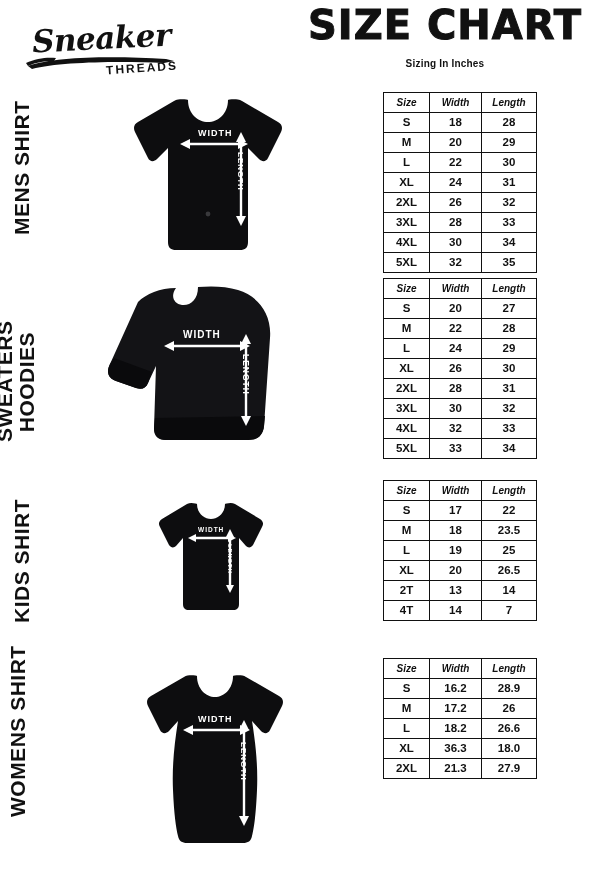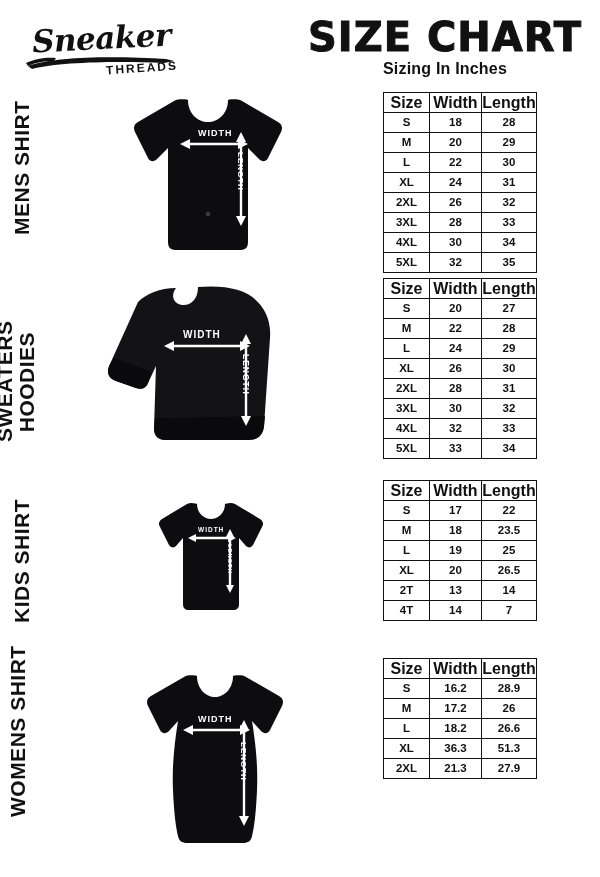--- a/index.html
+++ b/index.html
@@ -44,39 +44,39 @@
     font-family: "Liberation Sans", sans-serif;
     font-weight: bold;
     font-size: 12px;
     letter-spacing: 2px;
     color: #111;
     transform: rotate(-4deg);
   }
 
   .title-block {
     position: absolute;
-    left: 300px; top: 16px;
+    left: 300px; top: 4px;
     width: 290px;
     text-align: center;
   }
   .size-chart-title {
     font-family: "DejaVu Sans", sans-serif;
     font-weight: bold;
     font-size: 40px;
     letter-spacing: 1px;
     color: #111;
     line-height: 1.05;
     -webkit-text-stroke: 1px #111;
   }
   .sizing-sub {
     font-family: "Liberation Sans", sans-serif;
     font-weight: bold;
-    font-size: 16px;
-    color: #111;
-    margin-top: 2px;
+    font-size: 10px;
+    color: #111;
+    margin-top: 12px;
     letter-spacing: 0.2px;
   }
 
   
   .section {
     position: absolute;
     left: 0;
     width: 600px;
   }
   .sec-label {
@@ -109,21 +109,22 @@
     border: 1px solid #111;
     text-align: center;
     font-size: 11.5px;
     color: #111;
     padding: 0;
     height: 19px;
     line-height: 19px;
   }
   .sizetable th {
     font-weight: bold;
-    font-size: 16px;
+    font-size: 10px;
+    font-style: italic;
   }
   .sizetable td { font-weight: bold; }
   .col-size { width: 46px; }
   .col-w { width: 52px; }
   .col-l { width: 55px; }
 
   
   .shirt-body { fill: #0d0d0f; }
   .shirt-body2 { fill: #131316; }
   .arrow-line { stroke: #ffffff; stroke-width: 2.4; }
@@ -415,21 +416,21 @@
             <td>26</td>
           </tr>
         <tr>
             <td>L</td>
             <td>18.2</td>
             <td>26.6</td>
           </tr>
         <tr>
             <td>XL</td>
             <td>36.3</td>
-            <td>51.3</td>
+            <td>18.0</td>
           </tr>
         <tr>
             <td>2XL</td>
             <td>21.3</td>
             <td>27.9</td>
           </tr>
       </tbody>
     </table>
   </div>
 

